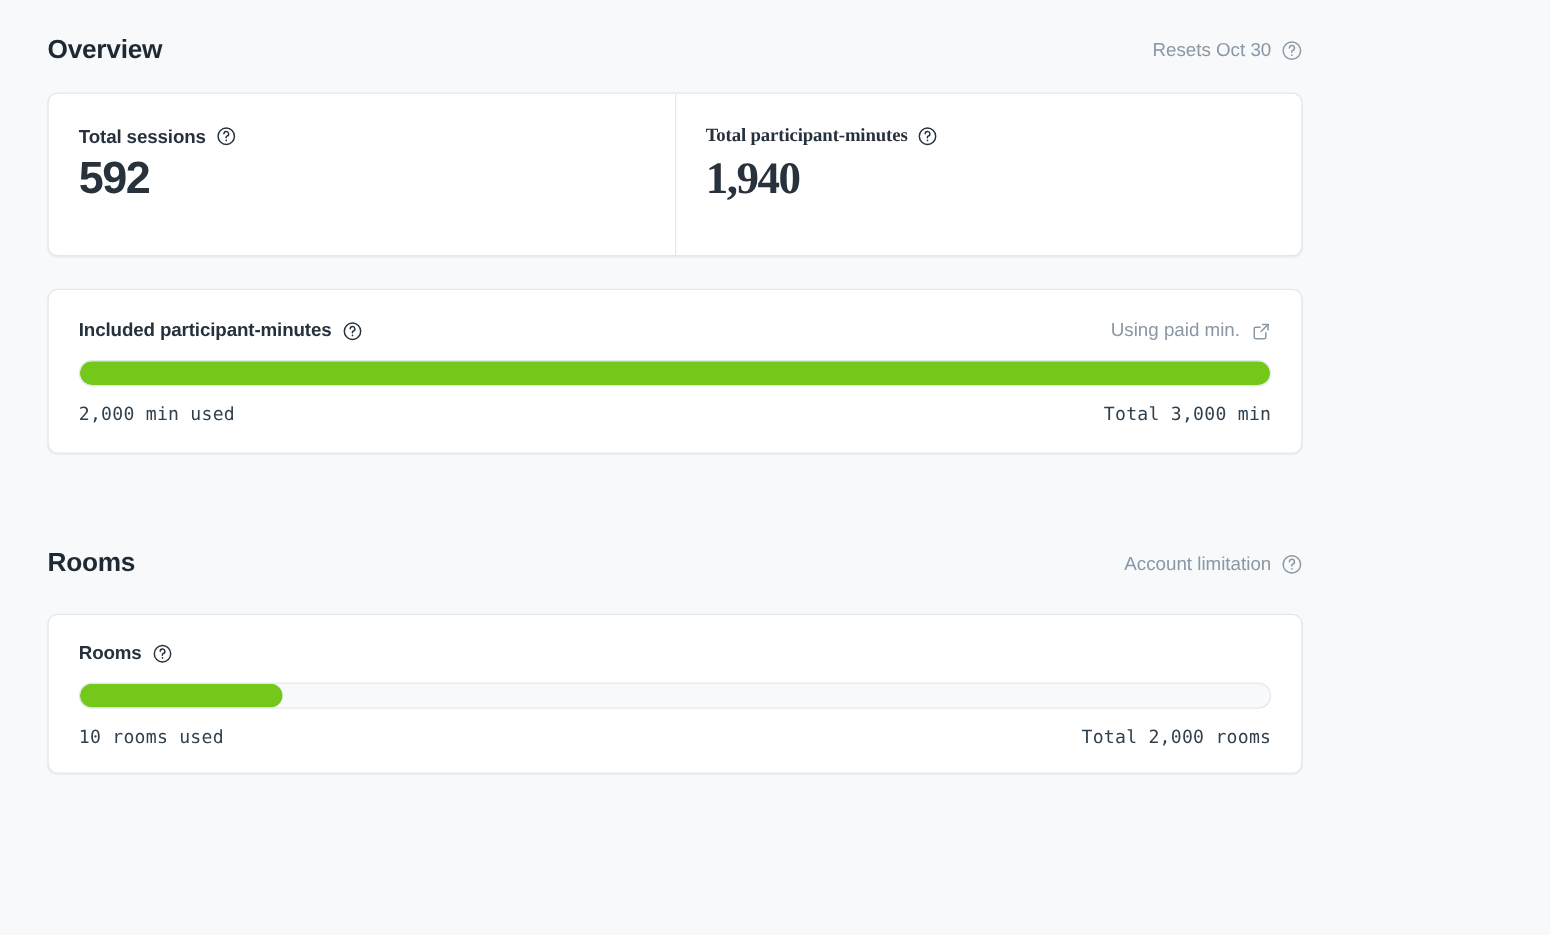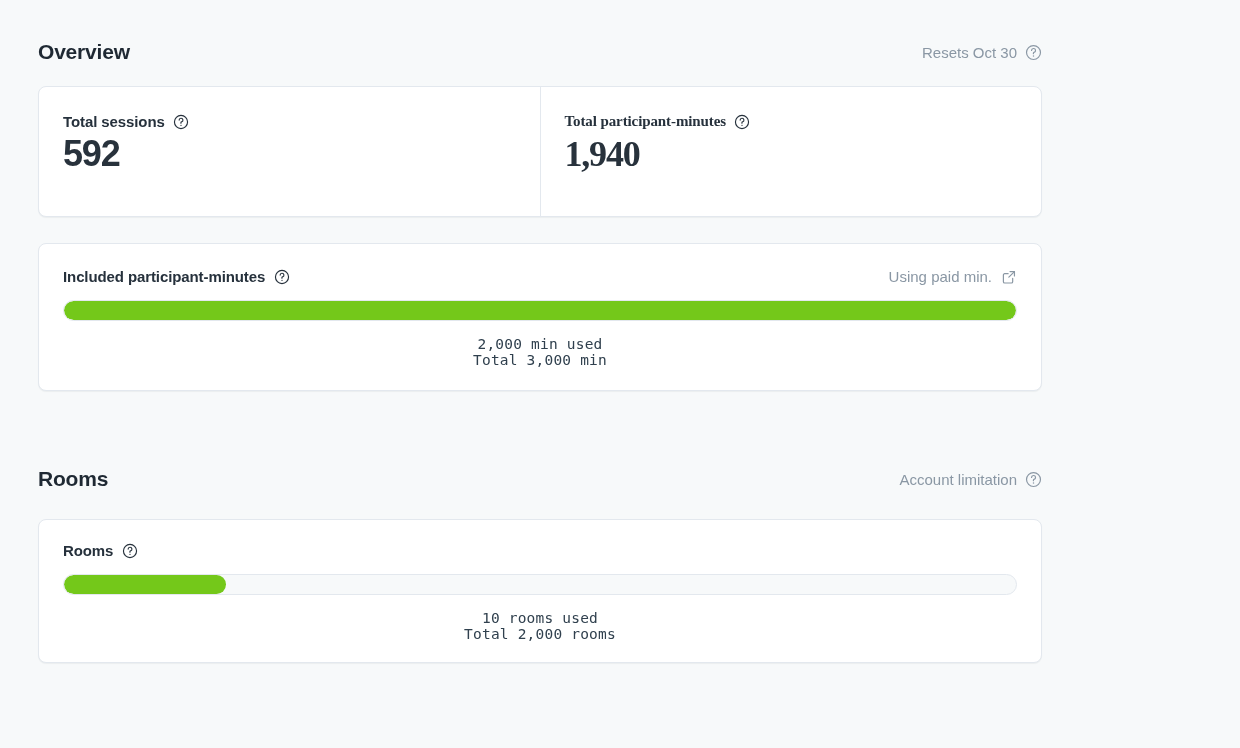--- a/index.html
+++ b/index.html
@@ -13,21 +13,21 @@
     background: #f7f9fa;
     font-family: "Liberation Sans", sans-serif;
     -webkit-font-smoothing: antialiased;
     color: #1f2d3d;
     overflow: hidden;
   }
   .page {
     width: 1080px;
     height: 748px;
     position: relative;
-    padding: 12px 38px;
+    padding: 0 38px;
   }
 
   
   .section-head {
     display: flex;
     align-items: center;
     justify-content: space-between;
   }
   .section-title {
     font-size: 21px;
@@ -60,21 +60,21 @@
     flex: 1 1 0;
     padding: 26px 24px 0 24px;
     min-width: 0;
   }
   .stat + .stat {
     border-left: 1px solid #e3e8ee;
     font-family: Liberation Serif, serif;
   }
   .stat-label {
     display: flex;
-    align-items: center;
+    align-items: flex-start;
     gap: 8px;
     font-size: 15px;
     font-weight: bold;
     color: #26313c;
     letter-spacing: -0.1px;
   }
   .stat-value {
     margin-top: 4px;
     font-size: 36px;
     font-weight: bold;
@@ -123,26 +123,25 @@
   .bar-fill {
     height: 100%;
     background: #74c81a;
     border-radius: 11px;
   }
 
   .bar-foot {
     margin-top: 15px;
     display: flex;
     align-items: center;
-    justify-content: flex-start;
+    justify-content: space-between;
     font-family: "DejaVu Sans Mono", "Liberation Mono", monospace;
     font-size: 14.5px;
     color: #30404e;
     letter-spacing: 0.2px;
-    flex-direction: column;
   }
 
   
   .overview-head { padding-top: 28px; }
   .rooms-head { margin-top: 76px; }
   .rooms-card { margin-top: 28px; padding: 22px 24px 20px 24px; }
 
   
   .icon {
     display: inline-flex;

